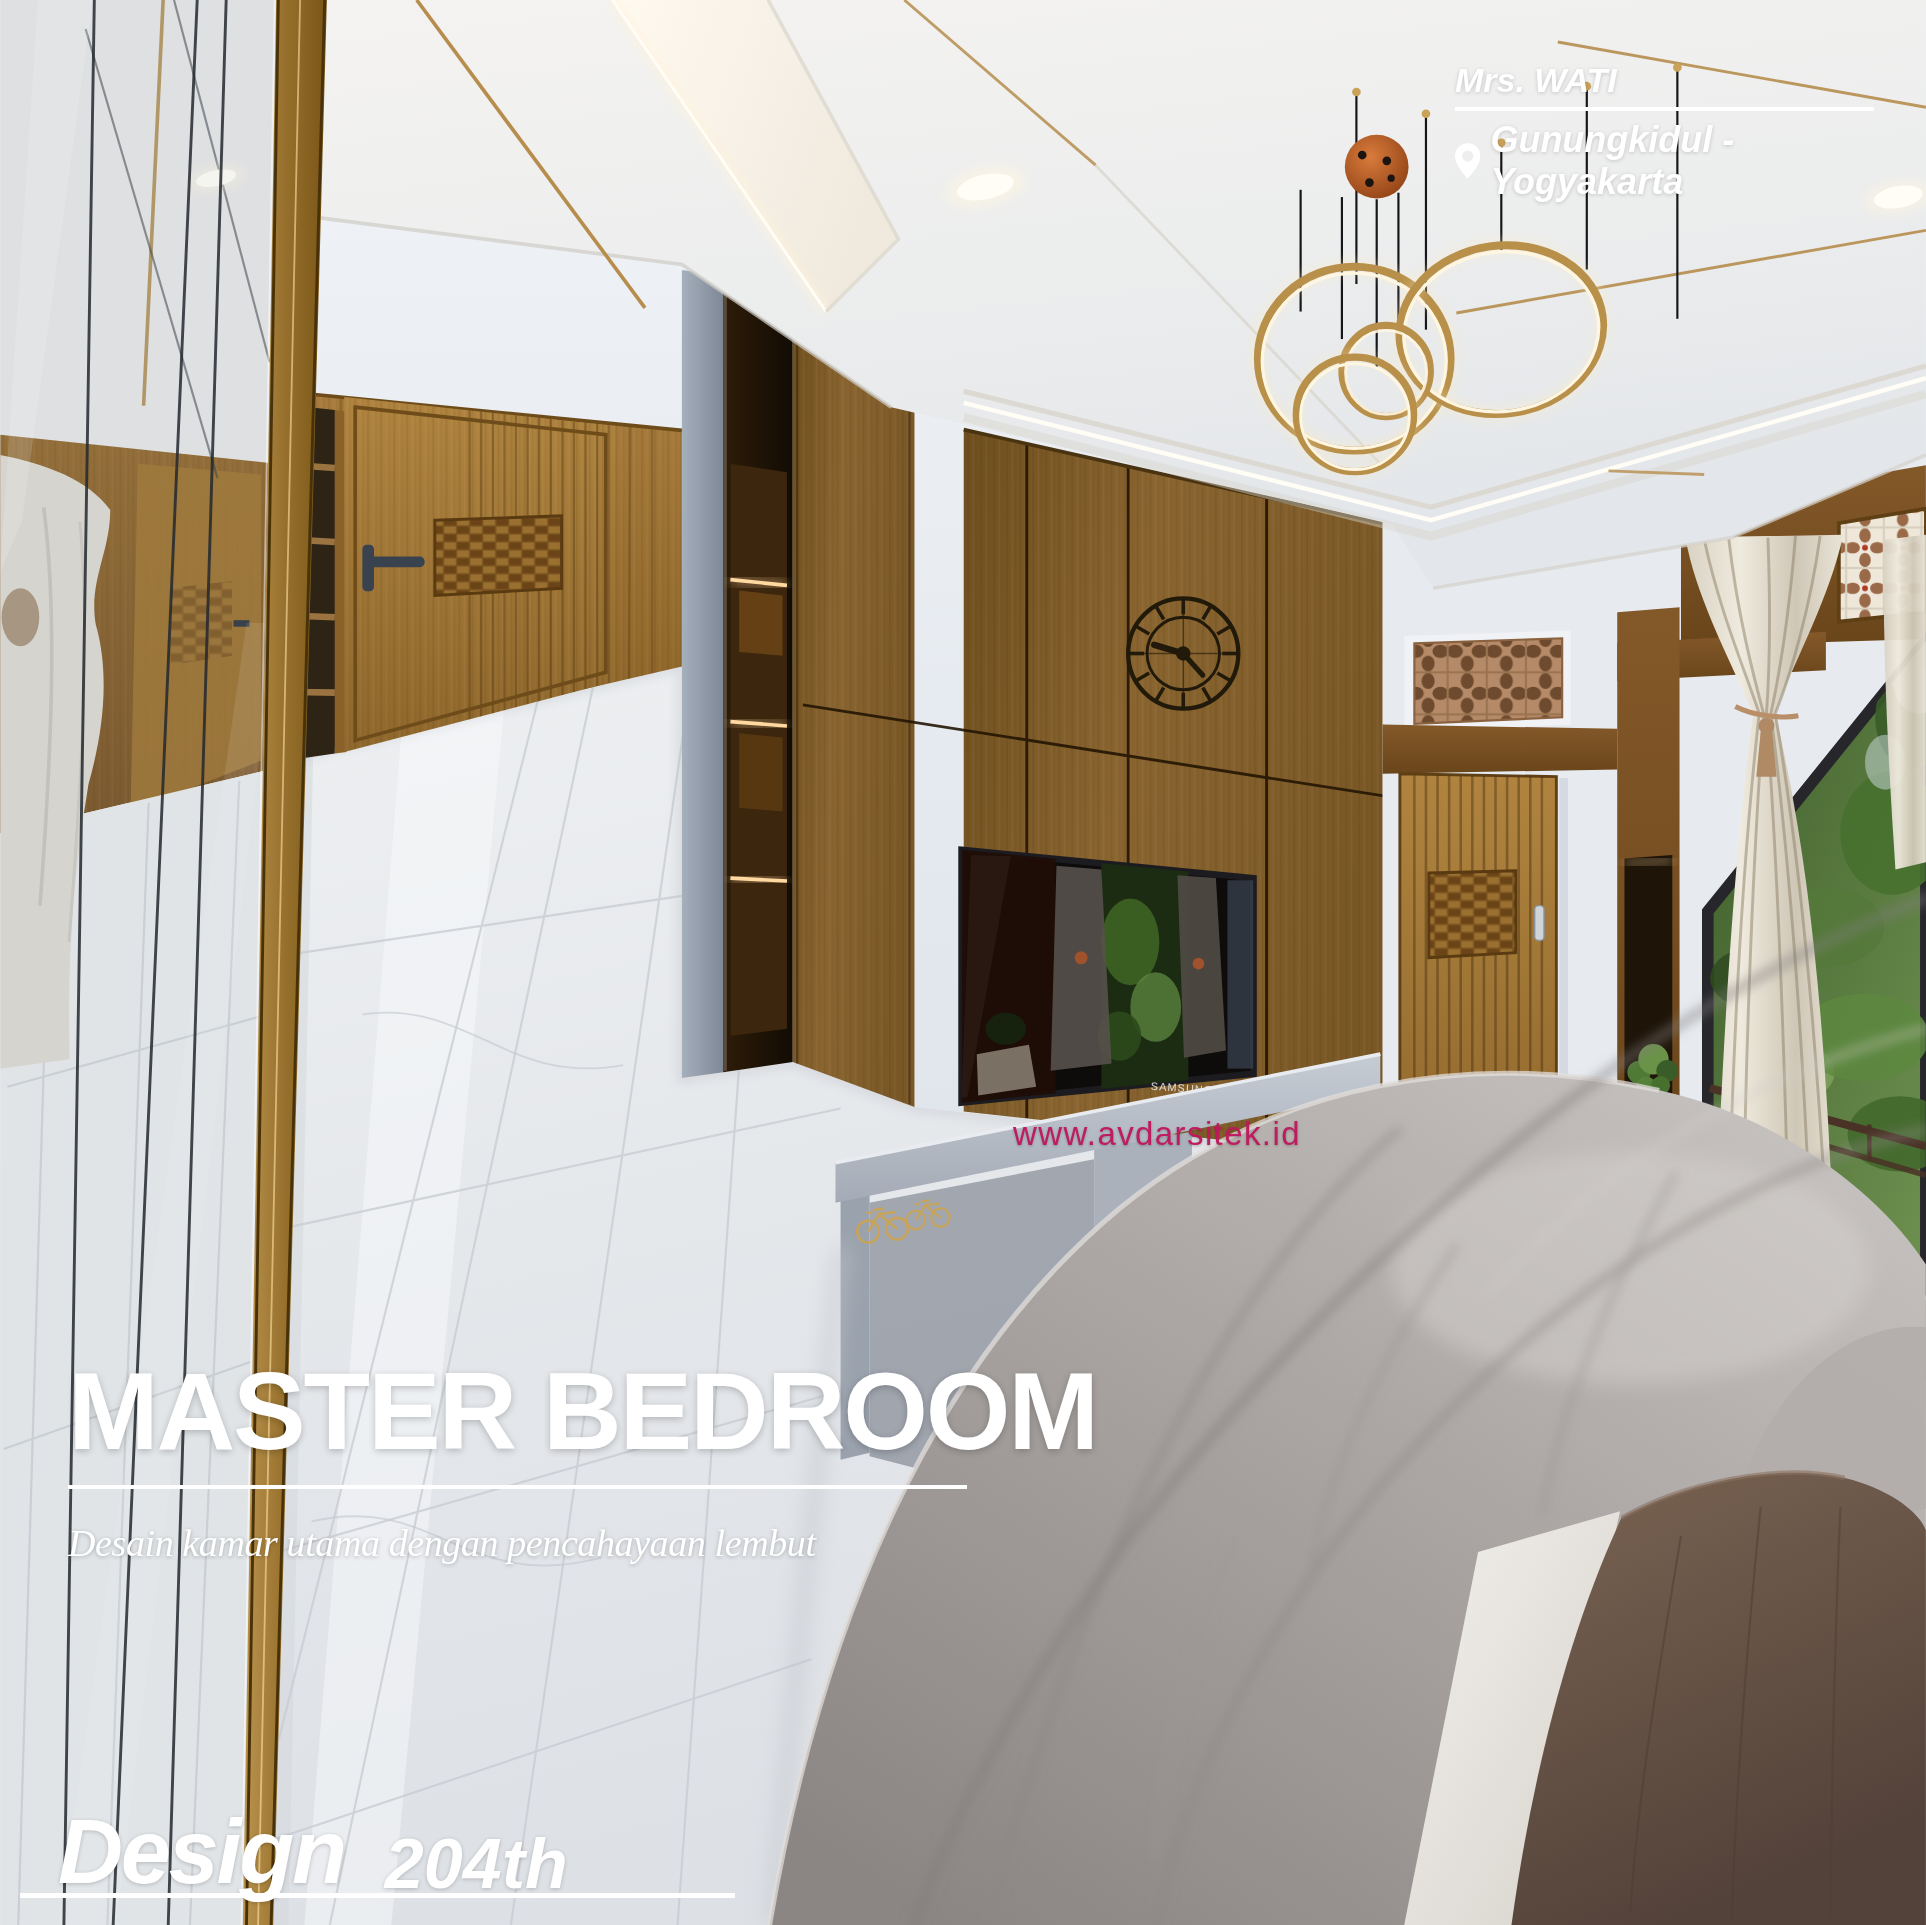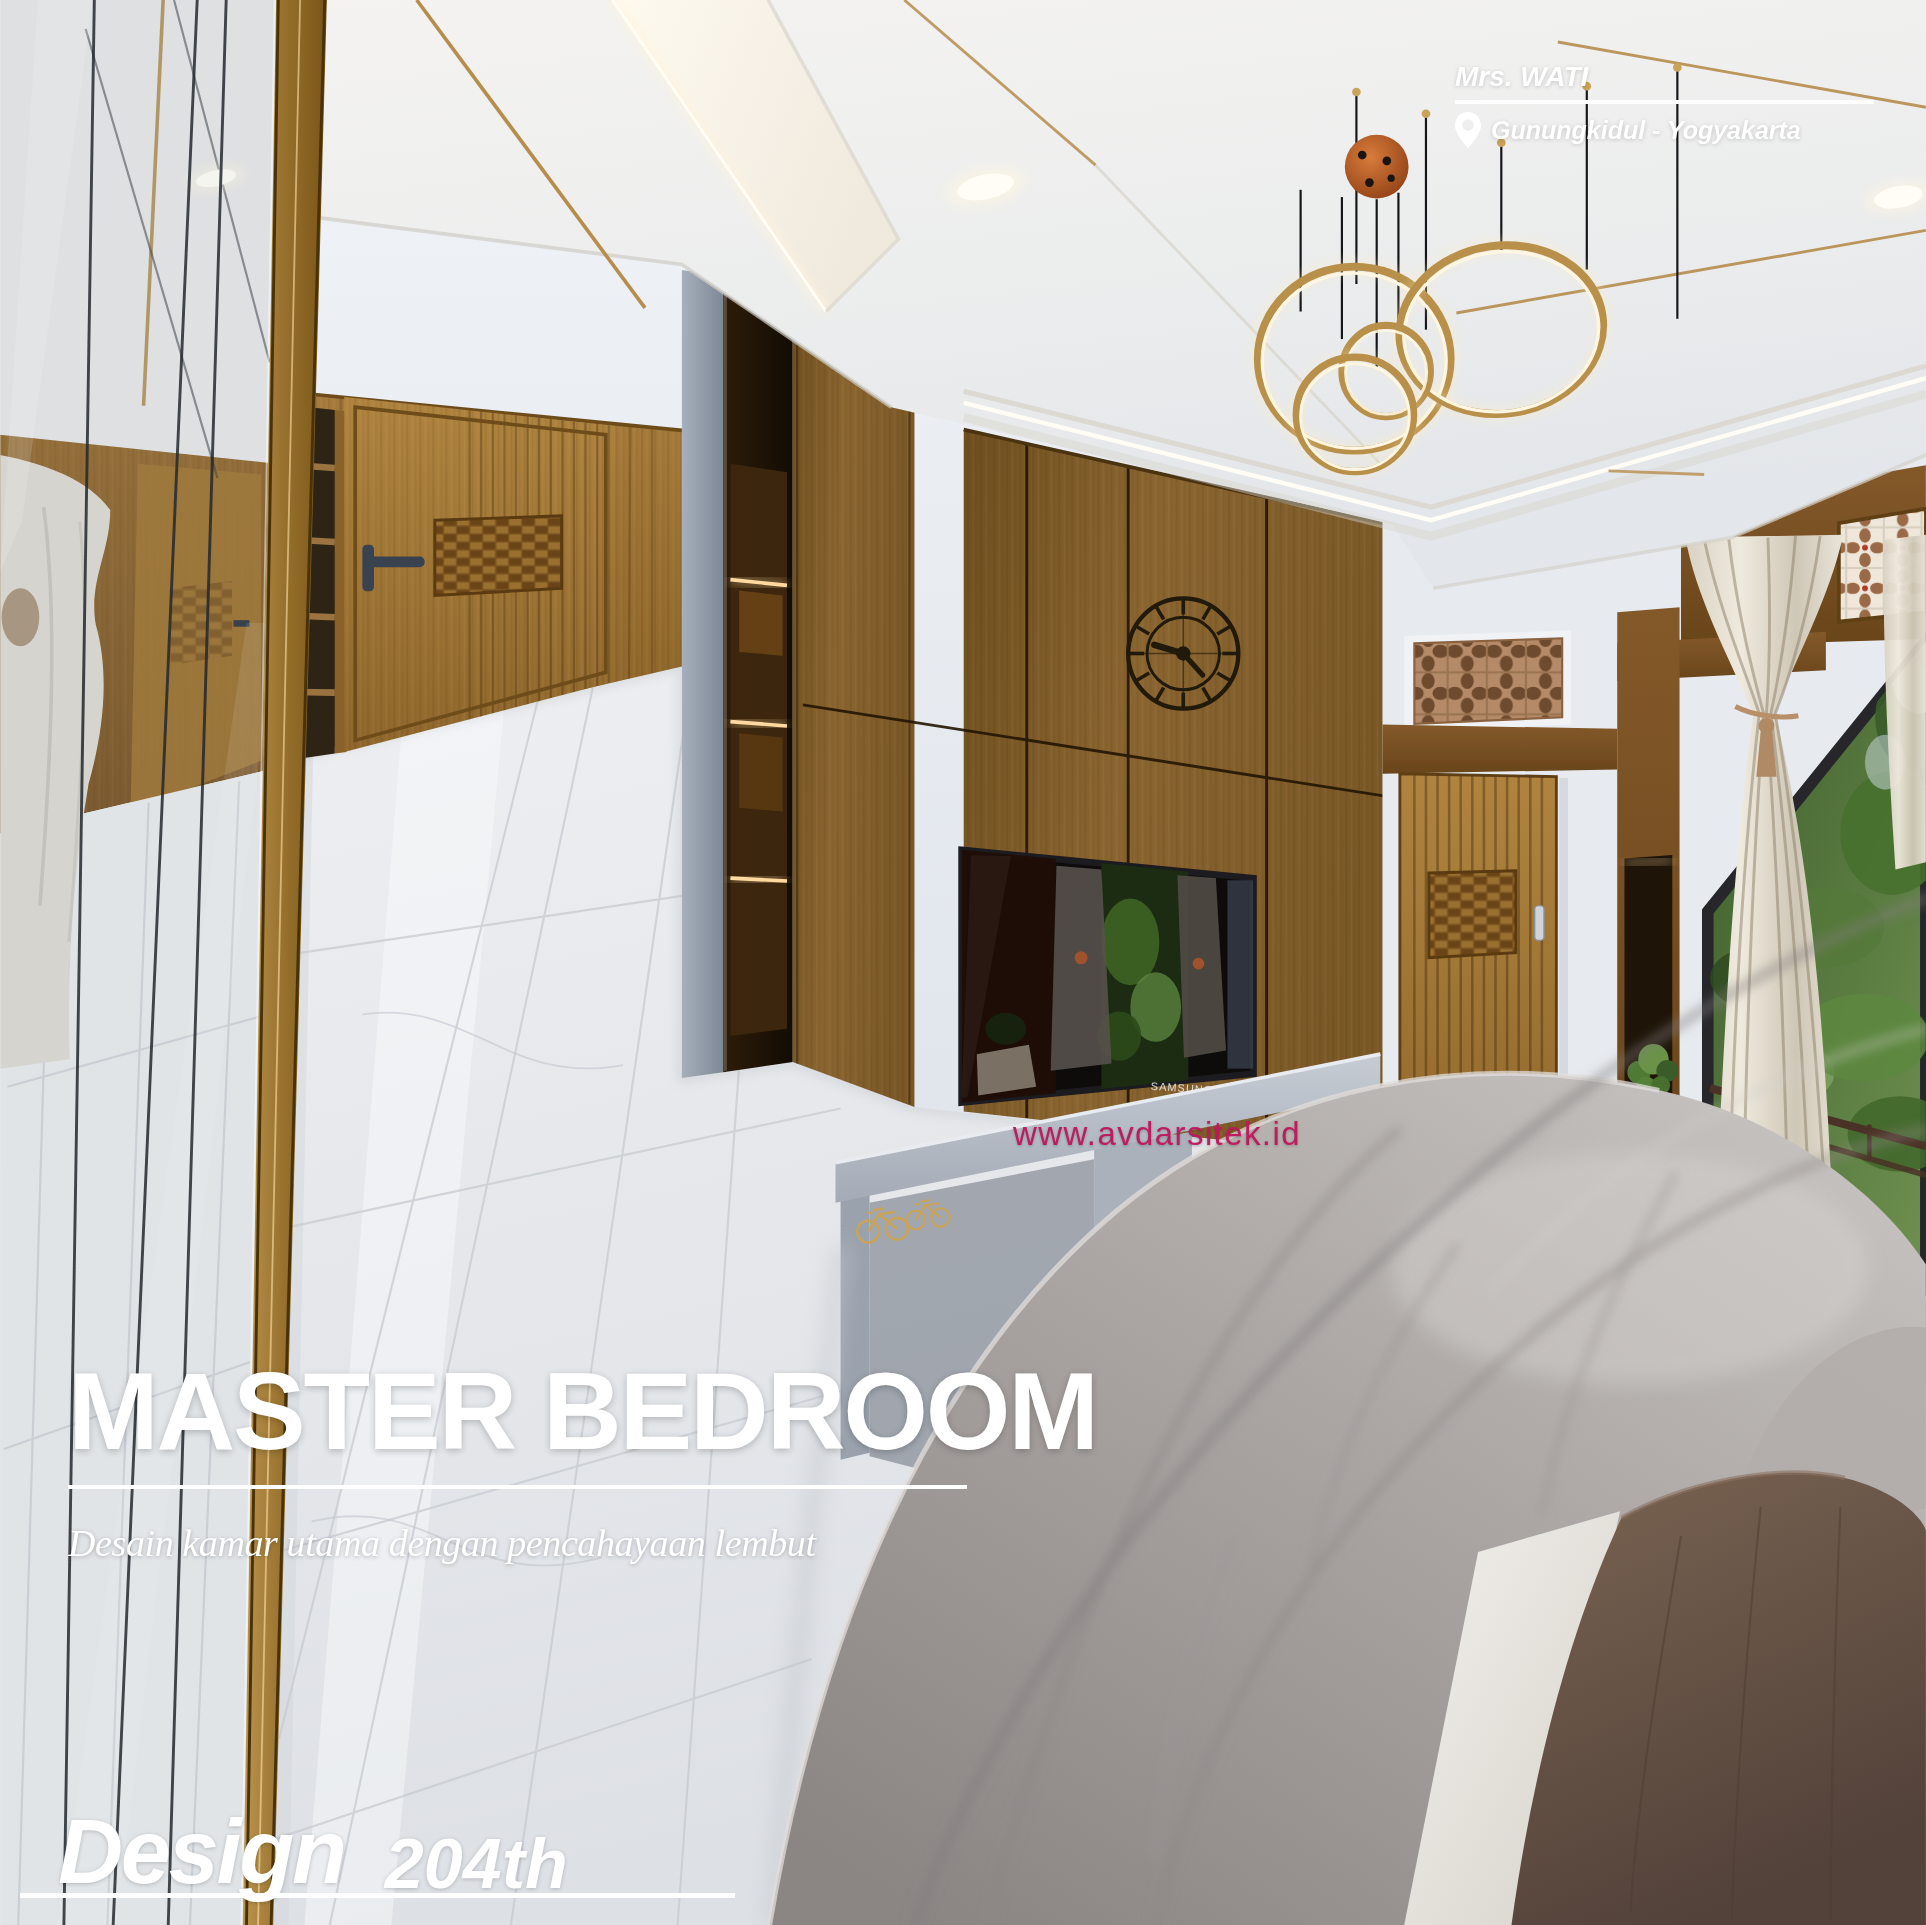--- a/index.html
+++ b/index.html
@@ -1,25 +1,25 @@
 <!DOCTYPE html>
 <html style="font-size:11.6px"><head>
 <meta charset="utf-8">
 <style>
   html,body{margin:0;padding:0;background:#ffffff;}
   #canvas{position:relative;width:1926px;height:1925px;overflow:hidden;
           font-family:"Liberation Sans",sans-serif;background:#eef0f3;}
   #scene-svg{position:absolute;left:0;top:0;width:1926px;height:1925px;display:block;}
   .abs{position:absolute;}
   .client-block{left:1455px;top:61px;color:#fff;}
-  .client-name{font-size:28px;font-weight:bold;font-style:italic;letter-spacing:0px;
+  .client-name{font-size:34px;font-weight:bold;font-style:italic;letter-spacing:0px;
                text-shadow:0 1.4px 4.3px rgba(0,0,0,.18);}
   .client-rule{width:419px;height:3.6px;background:#fff;margin-top:7.2px;}
   .client-loc-row{display:flex;align-items:center;gap:10px;margin-top:8.7px;}
-  .client-loc{font-size:25px;font-weight:bold;font-style:italic;
+  .client-loc{font-size:36px;font-weight:bold;font-style:italic;
               text-shadow:0 1.4px 4.3px rgba(0,0,0,.18);}
   .watermark{left:1013px;top:1115px;color:#be185d;font-size:33px;letter-spacing:1.4px;
              opacity:.97;text-shadow:0 0.7px 2.9px rgba(0,0,0,.25);}
   .title-block{left:68px;top:1357px;color:#fff;}
   .main-title{font-size:109px;font-weight:bold;letter-spacing:-2.2px;line-height:1.0;
               text-shadow:0 2.2px 7.2px rgba(0,0,0,.22);white-space:nowrap;}
   .title-rule{width:899px;height:4.3px;background:#fff;margin-top:19px;}
   .desc{margin-top:29px;font-size:38px;font-style:italic;line-height:51px;
         letter-spacing:-0.4px;text-shadow:0 1.4px 4.3px rgba(0,0,0,.25);white-space:nowrap;font-family:Liberation Serif, serif;}
   .design-block{left:58px;top:1801px;color:#fff;display:flex;align-items:flex-end;

